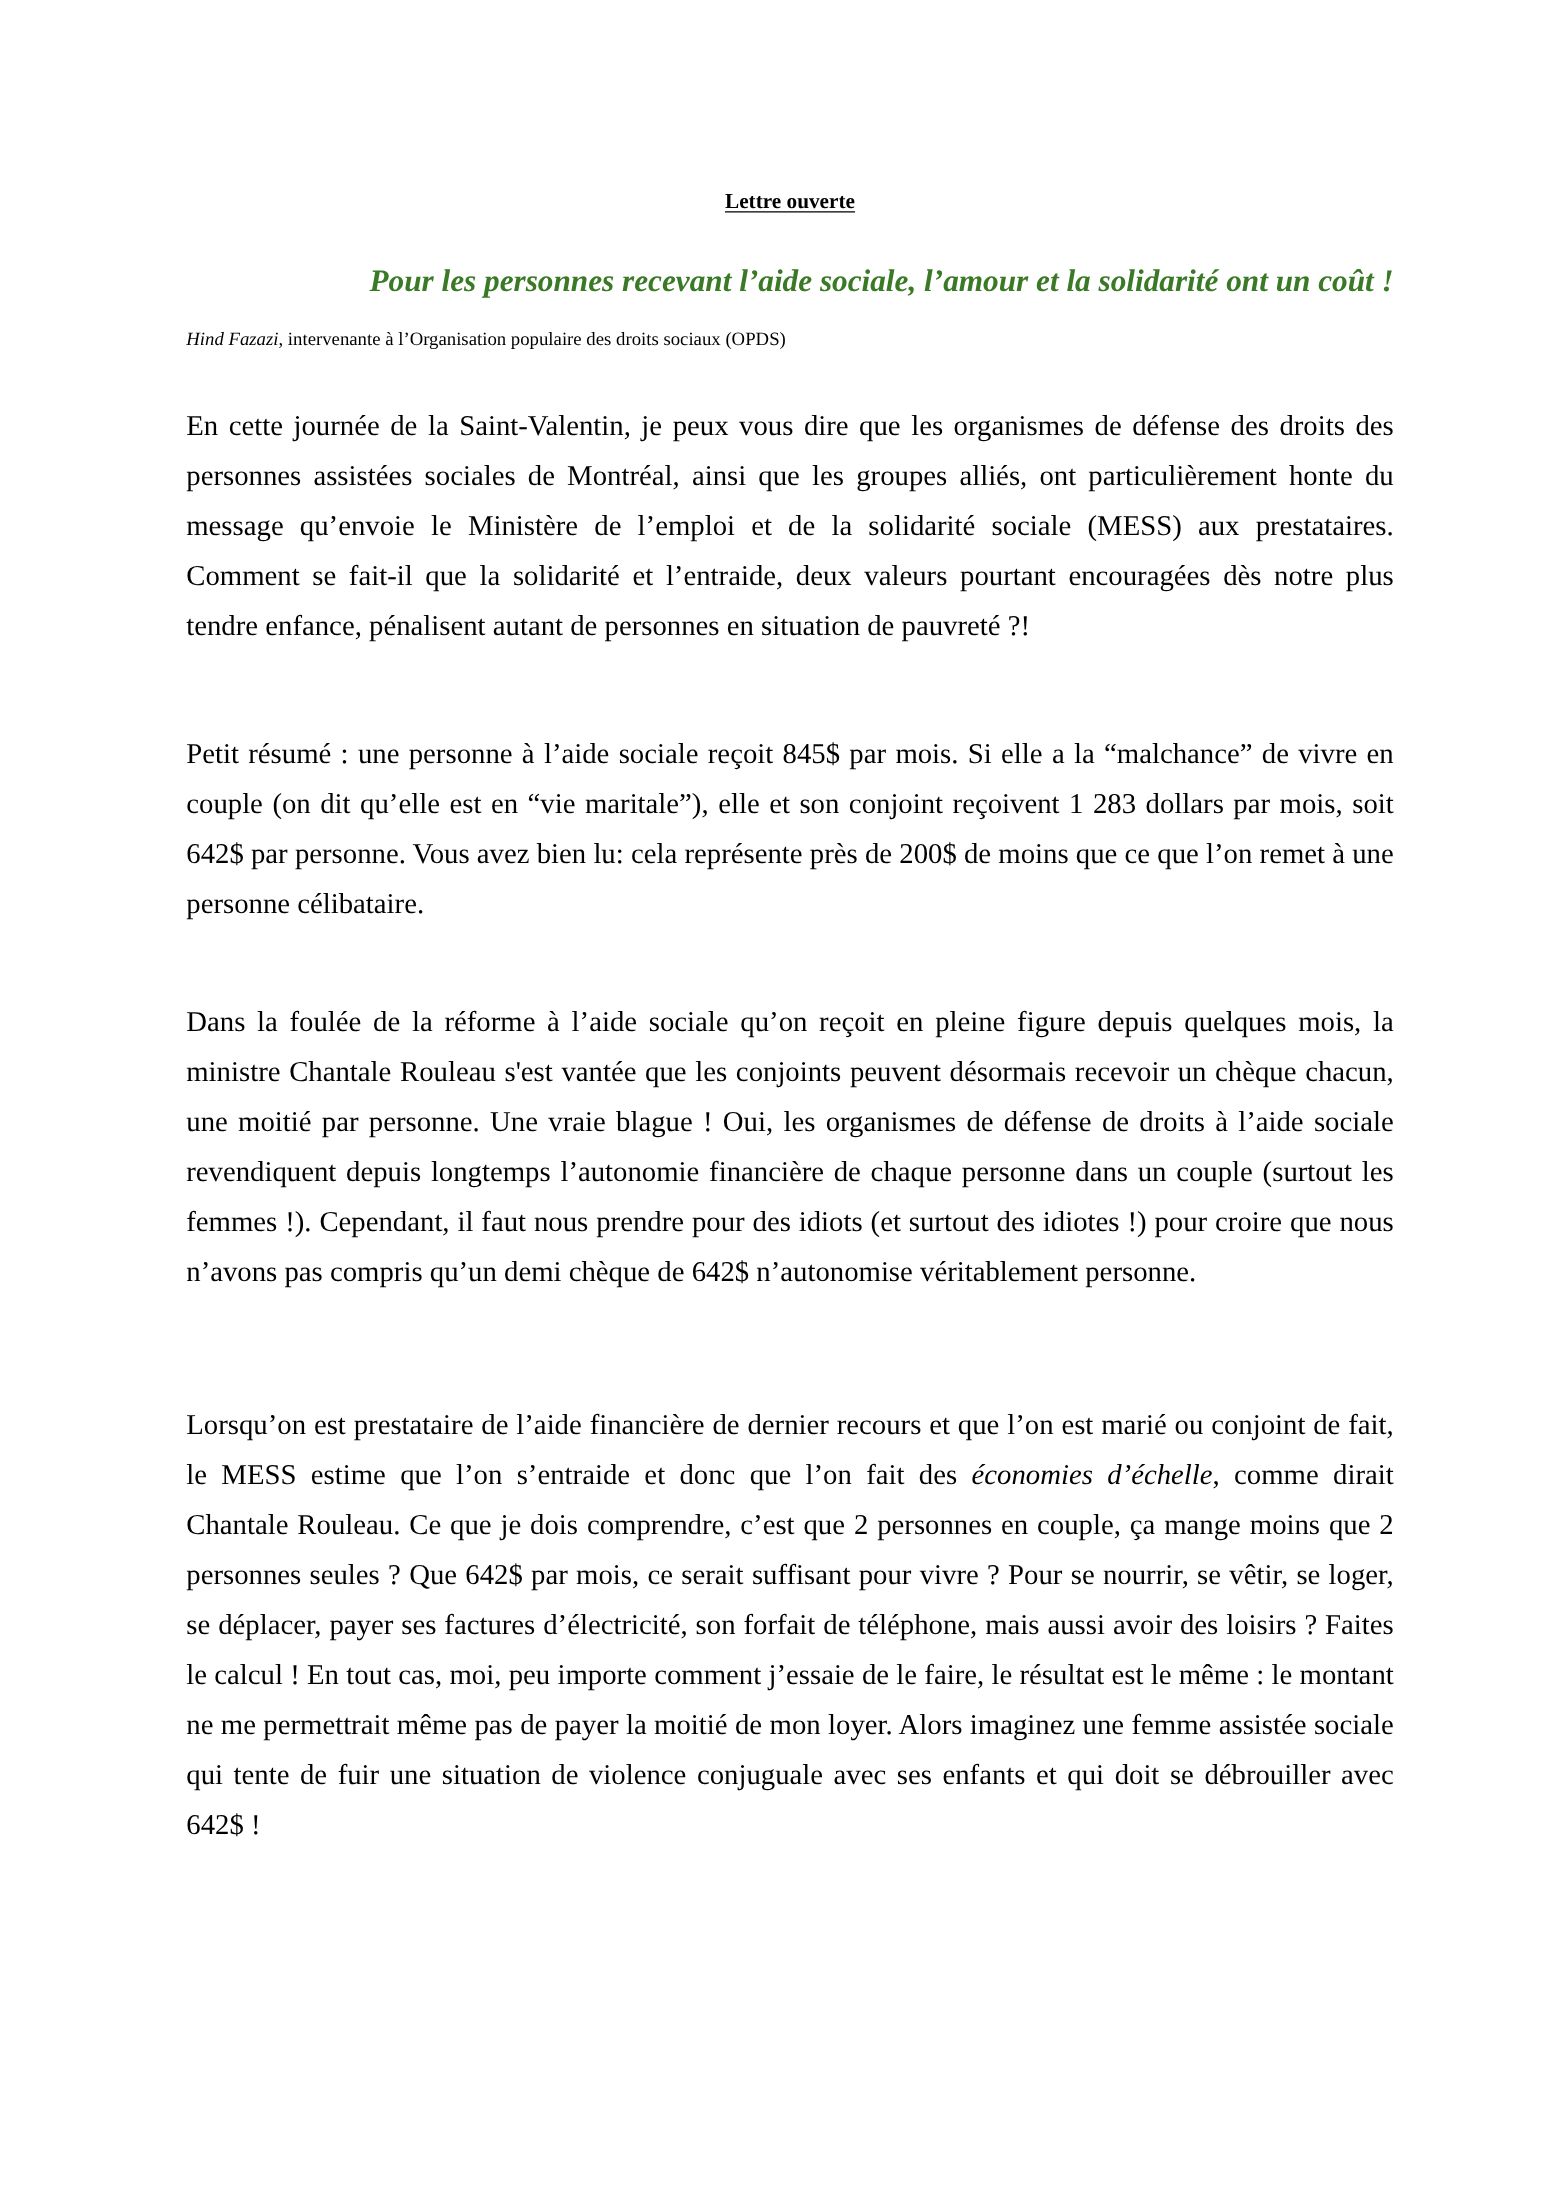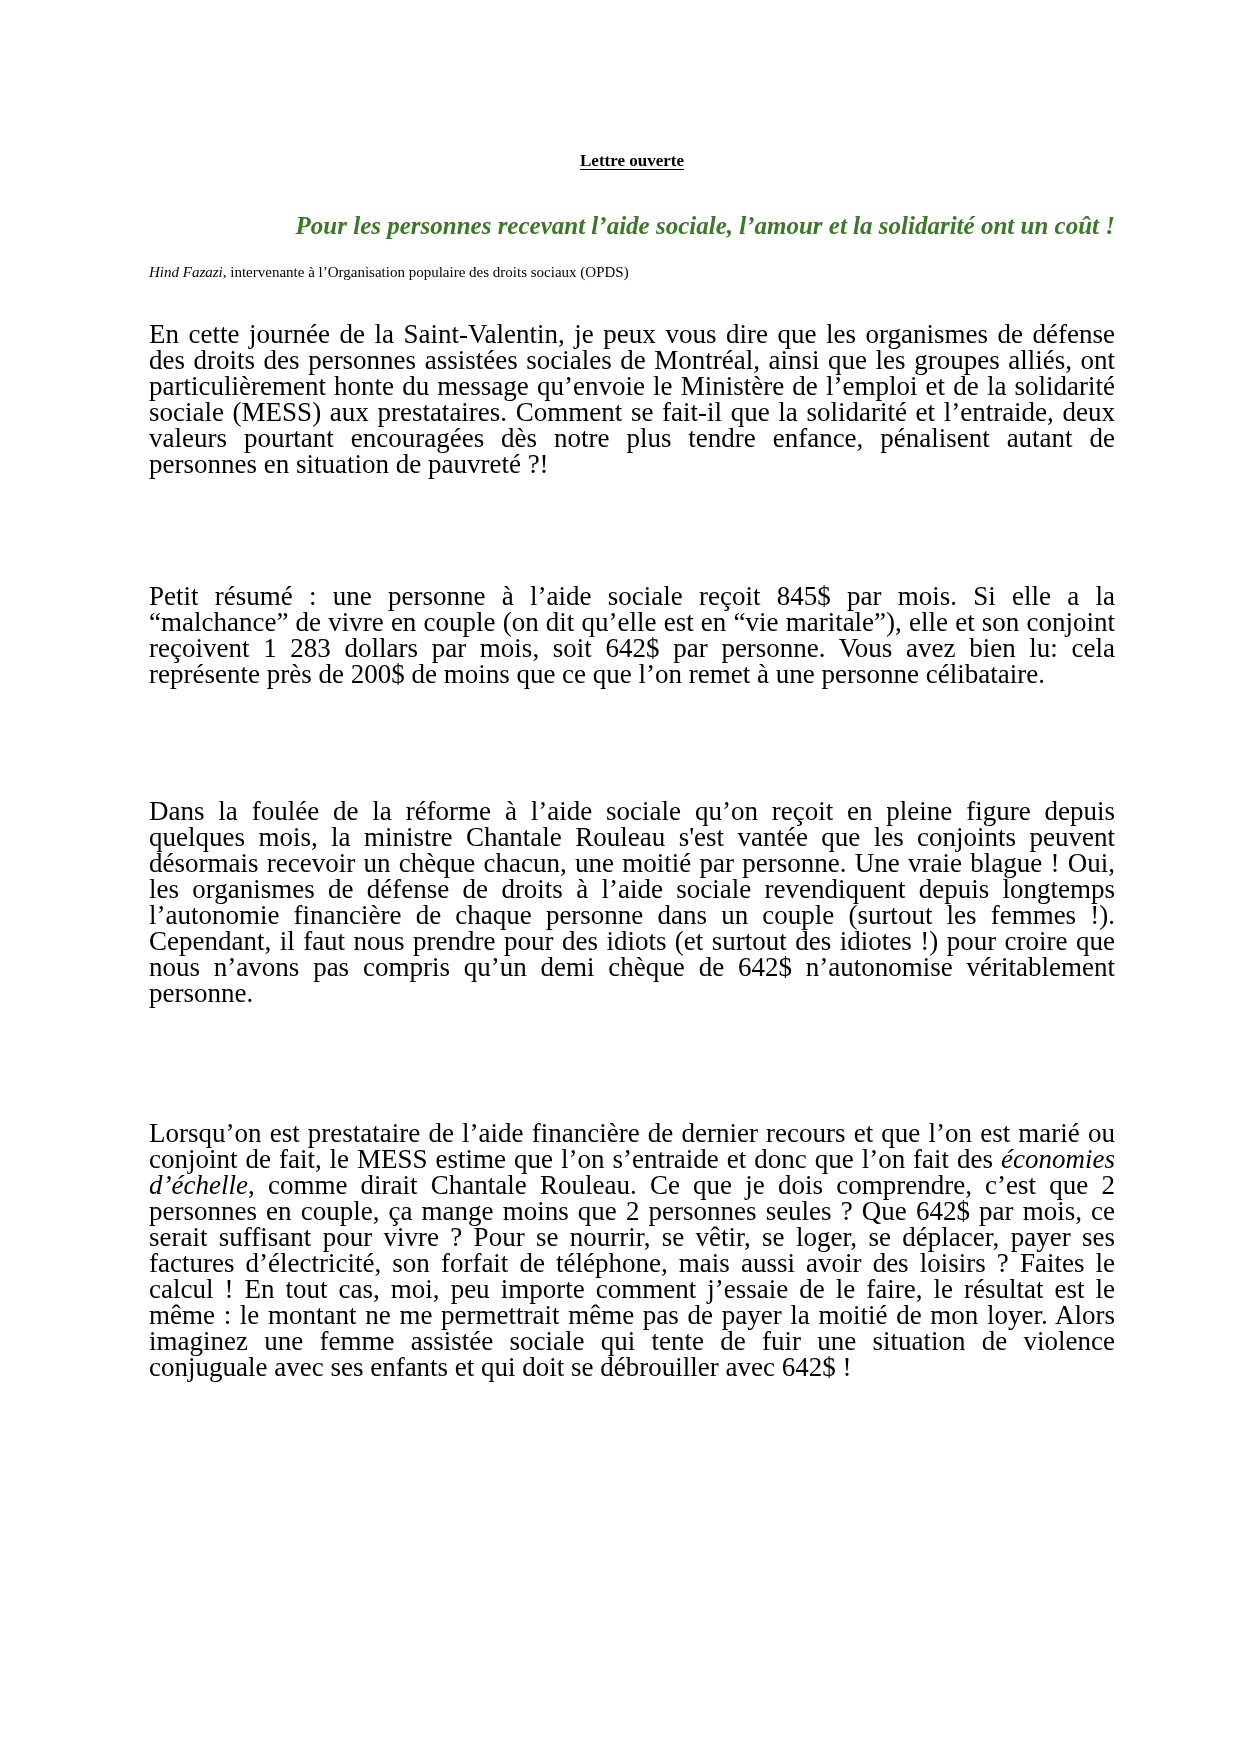--- a/index.html
+++ b/index.html
@@ -53,22 +53,22 @@
       font-size: 15px;
       line-height: 26px;
       white-space: nowrap;
       margin-top: 12px;
     }
     .byline .author { font-style: italic; }
     .body {
       position: absolute;
       left: 0;
       width: 966px;
-      font-size: 27px;
-      line-height: 26px;
+      font-size: 23px;
+      line-height: 40px;
       text-align: justify;
     }
     .body p { margin: 0; }
     .p1 { top: 321px; }
     .p2 { top: 583px; }
     .p3 { top: 798px; }
     .p4 { top: 1120px; }
     em { font-style: italic; }
   </style>
 </head>

